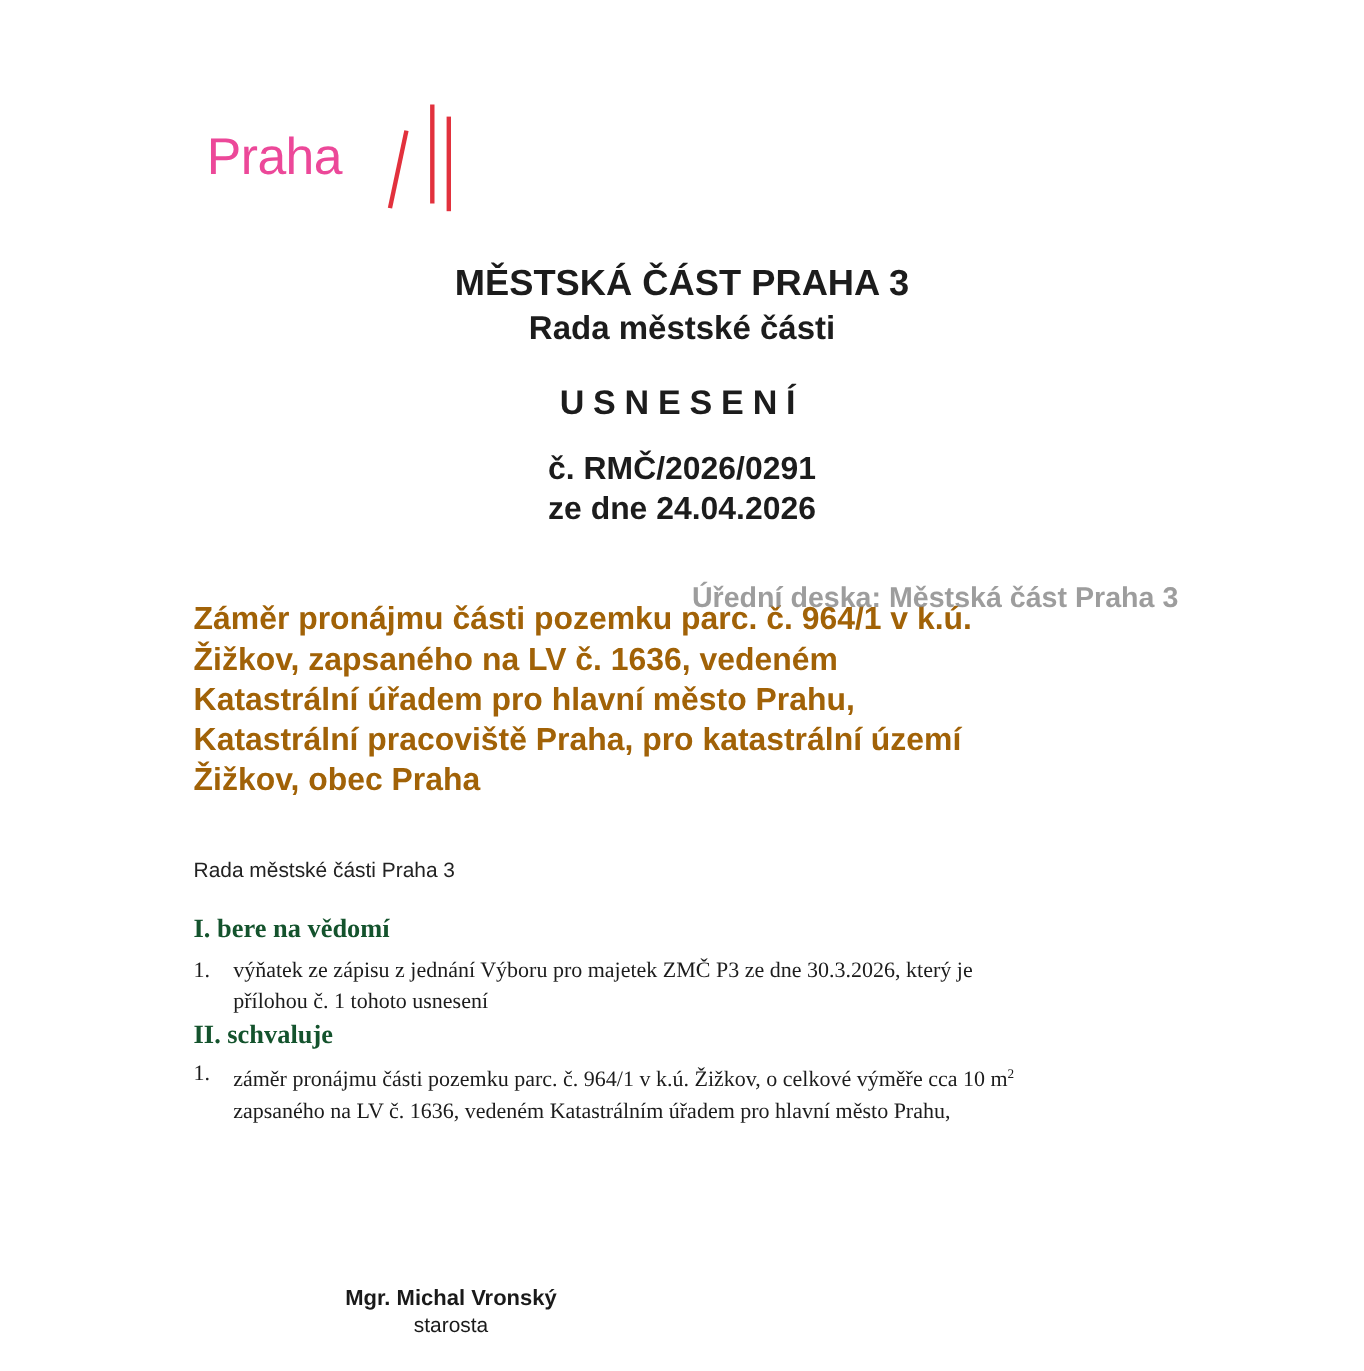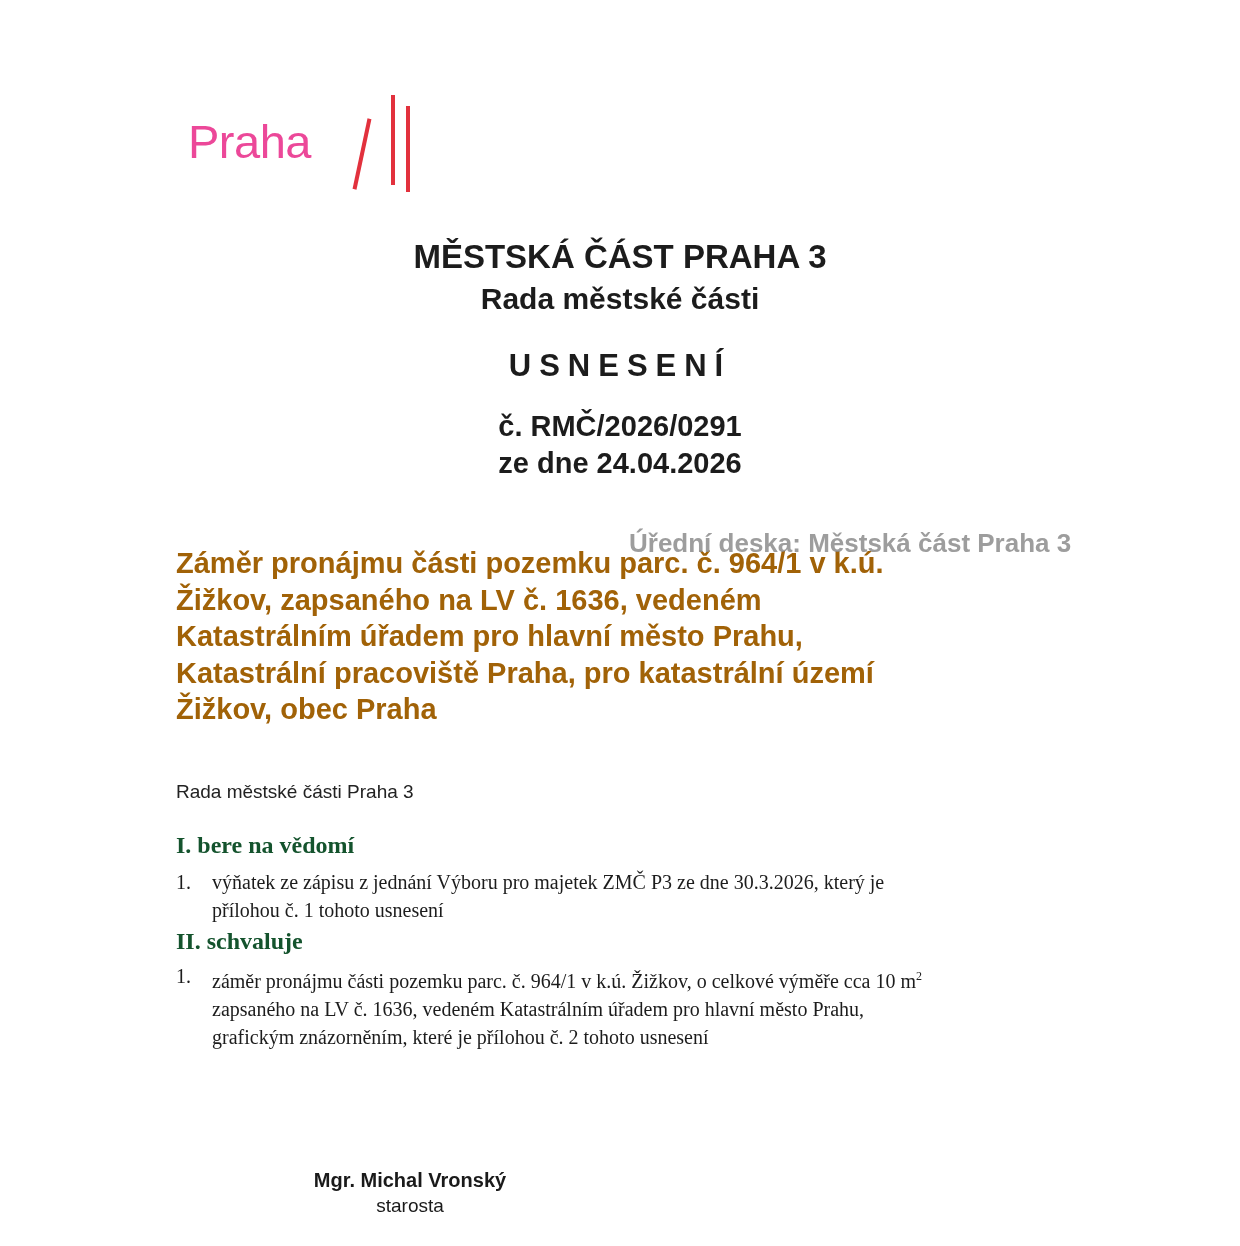--- a/index.html
+++ b/index.html
@@ -62,21 +62,21 @@
 
 <div class="abs hdr h1">MĚSTSKÁ ČÁST PRAHA 3</div>
 <div class="abs hdr h2">Rada městské části</div>
 <div class="abs hdr h3">USNESENÍ</div>
 <div class="abs hdr h4">č. RMČ/2026/0291</div>
 <div class="abs hdr h5">ze dne 24.04.2026</div>
 
 <div class="abs title">
   <div>Záměr pronájmu části pozemku parc. č. 964/1 v k.ú.</div>
   <div>Žižkov, zapsaného na LV č. 1636, vedeném</div>
-  <div>Katastrálním úřadem pro hlavní město Prahu,</div>
+  <div>Katastrální úřadem pro hlavní město Prahu,</div>
   <div>Katastrální pracoviště Praha, pro katastrální území</div>
   <div>Žižkov, obec Praha</div>
 </div>
 
 <div class="abs watermark">Úřední deska: Městská část Praha 3</div>
 
 <div class="abs intro">Rada městské části Praha 3</div>
 
 <div class="abs sec-head" style="top:832px;">I. bere na vědomí</div>
 <div class="abs item" style="top:868px;">
@@ -86,18 +86,17 @@
     <div>přílohou č. 1 tohoto usnesení</div>
   </span>
 </div>
 
 <div class="abs sec-head" style="top:928px;">II. schvaluje</div>
 <div class="abs item" style="top:962px; width:910px;">
   <span class="num">1.</span>
   <span class="txt">
     <div><span>záměr pronájmu části pozemku parc. č. 964/1 v k.ú. Žižkov, o celkové výměře cca 10 m</span><sup>2</sup></div>
     <div>zapsaného na LV č. 1636, vedeném Katastrálním úřadem pro hlavní město Prahu,</div>
-    <div>grafickým znázorněním, které je přílohou č. 2 tohoto usnesení</div>
   </span>
 </div>
 
 <div class="abs sig sig-name">Mgr. Michal Vronský</div>
 <div class="abs sig sig-role">starosta</div>
 
 </body></html>

